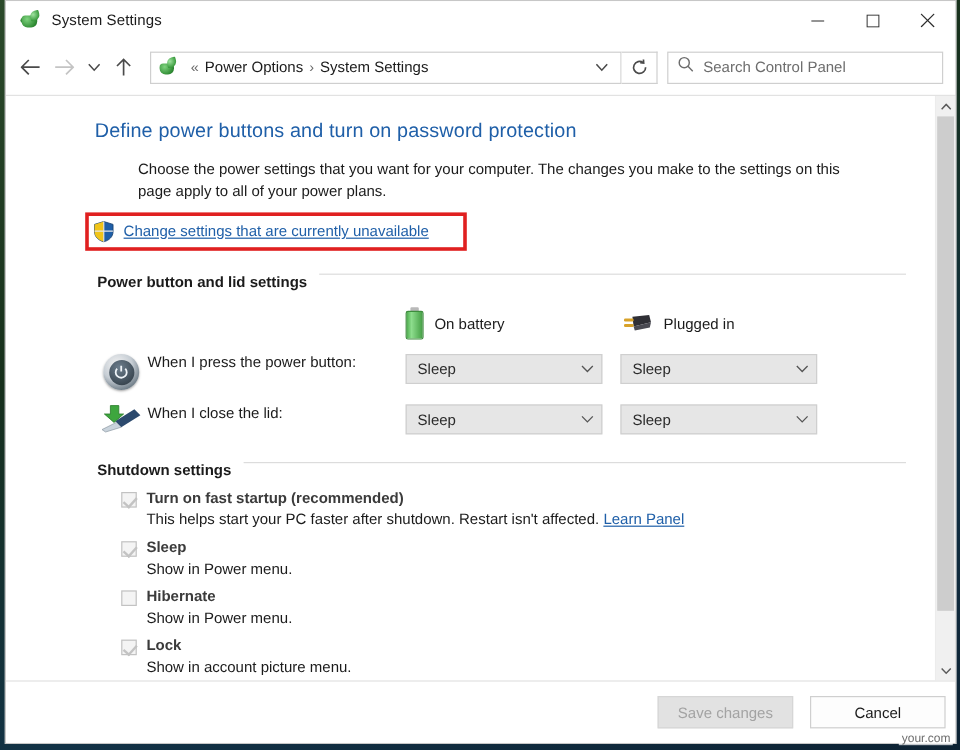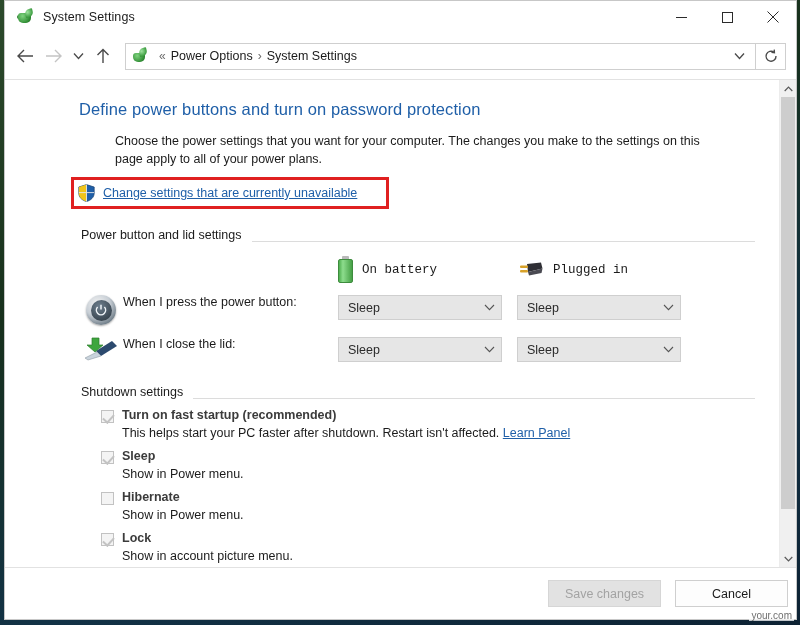--- a/index.html
+++ b/index.html
@@ -214,43 +214,43 @@
     width: 17px; height: 18px; flex: 0 0 auto; position: relative;
   }
   .link {
     font-size: 12.5px;
     color: #1f5fa8;
     text-decoration: underline;
   }
 
   .section-head {
     display: flex;
-    align-items: flex-end;
+    align-items: flex-start;
     gap: 10px;
     margin-top: 19px;
     margin-left: 2px;
+    font-weight: bold;
   }
   .section-head .lbl {
     font-size: 12.5px;
     color: #1b1b1b;
     white-space: nowrap;
   }
   .section-head .rule {
     flex: 1 1 auto;
     height: 1px;
     background: #dcdcdc;
   }
 
   
   .col-headers {
     display: flex;
     margin-top: 14px;
     margin-left: 259px;
     align-items: center;
-    font-family: Liberation Mono, monospace;
   }
   .col-head {
     display: flex;
     align-items: center;
     gap: 9px;
     width: 179px;
   }
   .col-head .lbl { font-size: 12.5px; color: #1b1b1b; }
 
   
@@ -470,20 +470,29 @@
       </span>
     </div>
 
     <div class="refresh-btn">
       <svg width="14" height="14" viewBox="0 0 14 14">
         <path d="M12 7 A5 5 0 1 1 10 3.2" fill="none" stroke="currentColor" stroke-width="1.4"></path>
         <path d="M10.2 0.6 L10.4 3.6 L7.5 3.3" fill="none" stroke="currentColor" stroke-width="1.4"></path>
       </svg>
     </div>
 
+    <div class="searchbox">
+      <span>
+        <svg width="13" height="13" viewBox="0 0 13 13">
+            <circle cx="5.2" cy="5.2" r="4.2" fill="none" stroke="#6d6d6d" stroke-width="1.2"></circle>
+            <line x1="8.3" y1="8.3" x2="12.3" y2="12.3" stroke="#6d6d6d" stroke-width="1.2"></line>
+          </svg>
+      </span>
+      <span class="ph">Search Control Panel</span>
+    </div>
   </div>
 
   <div class="content-wrap">
     <div class="content">
 
       <h1 class="page-title">Define power buttons and turn on password protection</h1>
       <p class="page-desc">Choose the power settings that you want for your computer. The changes you make to the settings on this page apply to all of your power plans.</p>
 
       <div class="shield-link-row">
         <span class="shield">

